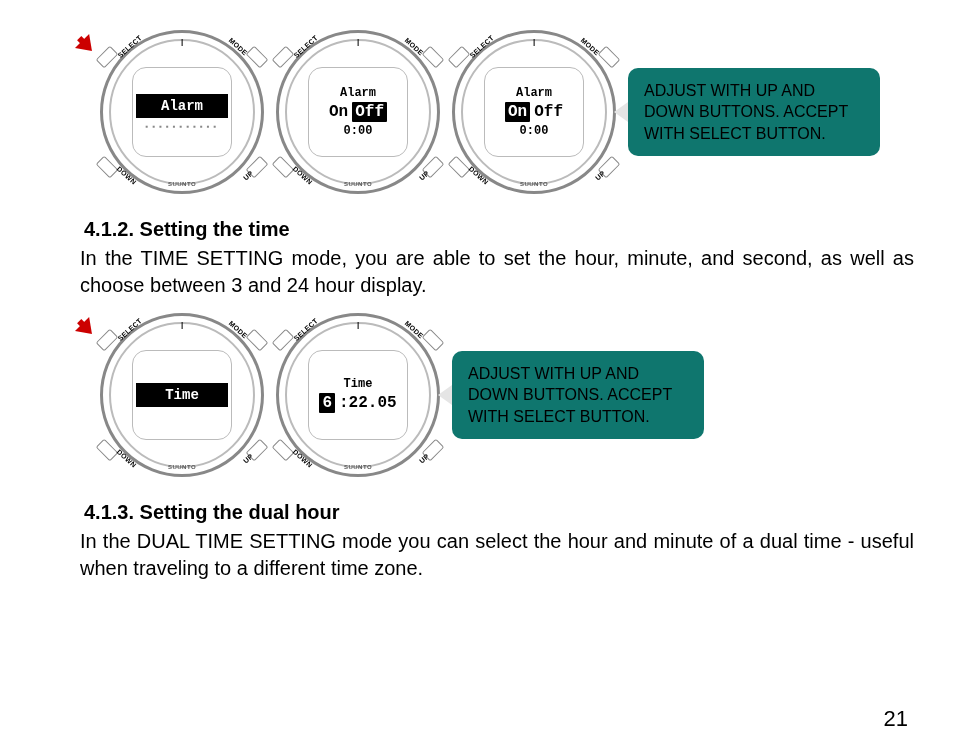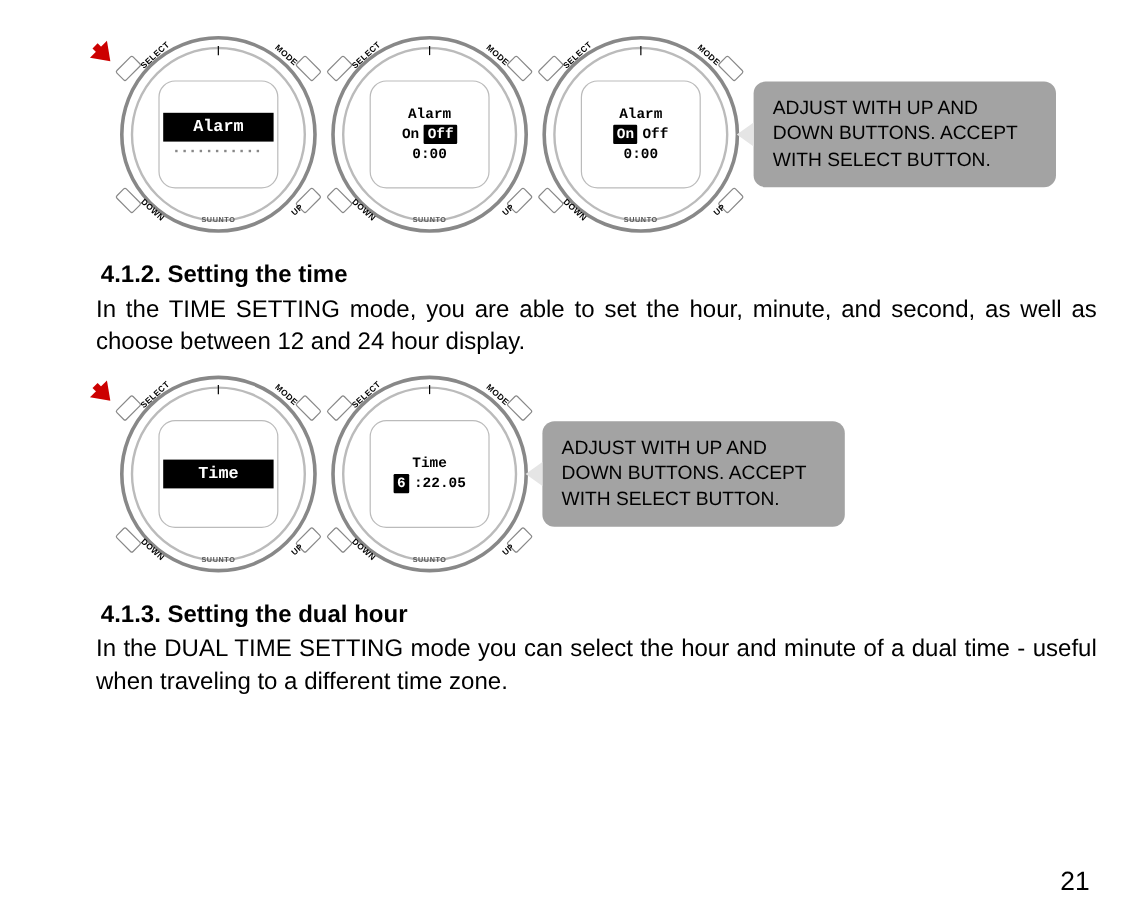--- a/index.html
+++ b/index.html
@@ -66,36 +66,36 @@
     border-radius:14px;
     background:#fff;
     display:flex;
     flex-direction:column;
     align-items:center;
     justify-content:center;
     gap:2px;
     font-family:"Courier New",monospace;
   }
   .screen .top{font-size:12px;font-weight:bold;}
-  .screen .mid{font-size:12px;font-weight:bold;display:flex;gap:4px;align-items:center;}
+  .screen .mid{font-size:16px;font-weight:bold;display:flex;gap:4px;align-items:center;}
   .screen .bot{font-size:12px;font-weight:bold;text-align:center;}
   .hl{background:#000;color:#fff;padding:1px 3px;border-radius:1px;}
   .screen.inv-bar{
     justify-content:center;
   }
   .bar{
     background:#000;color:#fff;
     width:92px;text-align:center;
     padding:4px 0;
     font-size:14px;font-weight:bold;
   }
   .dots{font-size:8px;letter-spacing:2px;color:#000;margin-top:2px;}
   .dots.faint{color:#888;}
   .note{
-    background:#a3a3a3;
+    background:#0f766e;
     border-radius:10px;
     padding:12px 16px;
     font-size:16px;
     line-height:1.35;
     max-width:220px;
     position:relative;
   }
   .note::before{
     content:"";
     position:absolute;
@@ -113,21 +113,21 @@
   }
   p.body{
     font-size:20px;
     line-height:1.35;
     margin:0 0 14px 0;
     text-align:justify;
   }
   .pagenum{
     position:absolute;
     right:46px;
-    bottom:8px;
+    bottom:24px;
     font-size:22px;
   }
   .topmark{font-size:8px;position:absolute;top:4px;left:50%;transform:translateX(-50%);font-weight:bold;}
 </style>
 </head>
 <body>
 
 <div class="row">
   <div class="arrow"></div>
 
@@ -187,21 +187,21 @@
         <span>Off</span>
       </div>
       <div class="bot">0:00</div>
     </div>
   </div>
 
   <div class="note">ADJUST WITH UP AND DOWN BUTTONS. ACCEPT WITH SELECT BUTTON.</div>
 </div>
 
 <h3 class="sec">4.1.2. Setting the time</h3>
-<p class="body">In the TIME SETTING mode, you are able to set the hour, minute, and second, as well as choose between 12 and 24 hour display.</p>
+<p class="body">In the TIME SETTING mode, you are able to set the hour, minute, and second, as well as choose between 3 and 24 hour display.</p>
 
 <div class="row">
   <div class="arrow"></div>
 
   <div class="watch">
     <div class="btn tl"></div>
       <div class="btn tr"></div>
       <div class="btn bl"></div>
       <div class="btn br"></div>
     <span class="lbl tl">SELECT</span>

